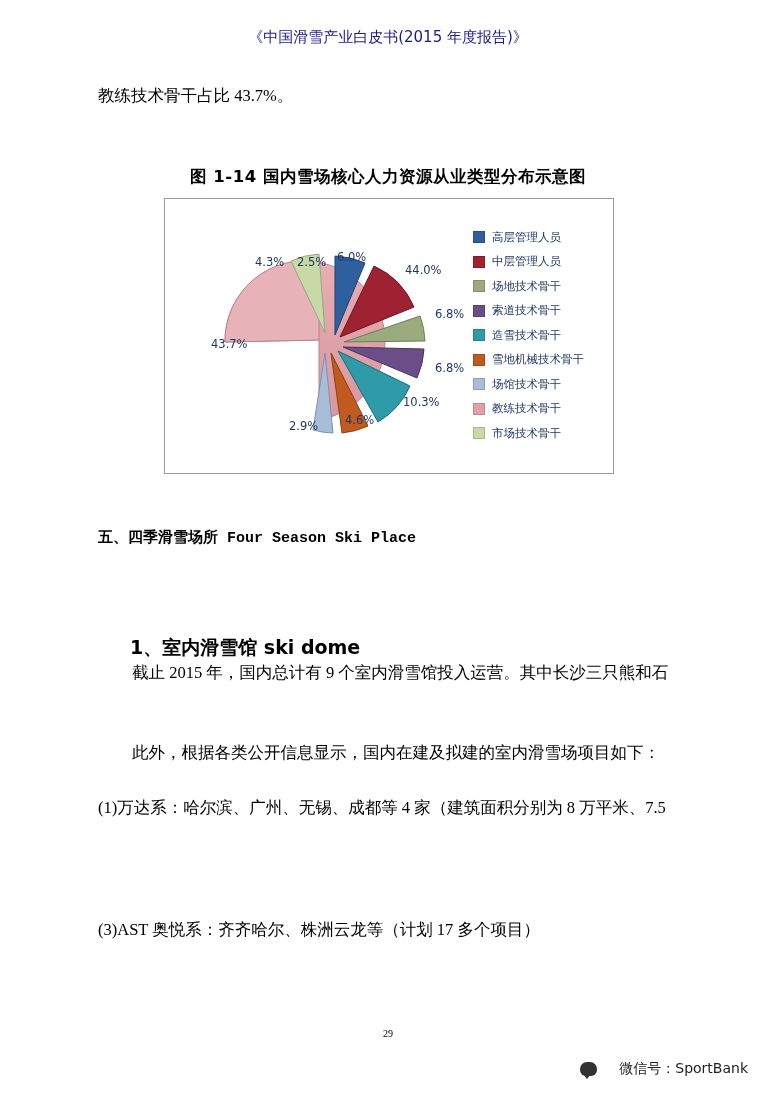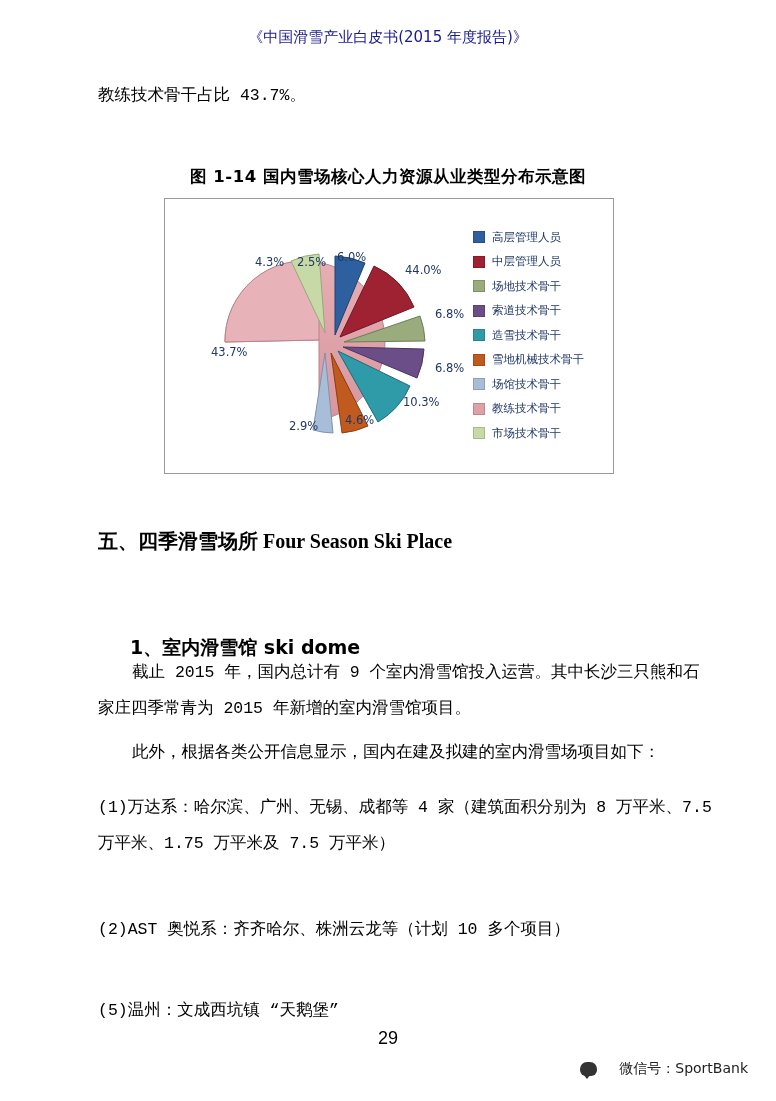--- a/index.html
+++ b/index.html
@@ -22,21 +22,21 @@
     font-size:15px;
     color:#1a1a8c;
     font-family:"DejaVu Sans",sans-serif;
   }
   .body-text{
     position:absolute;
     left:98px;width:580px;
     font-size:16.5px;
     line-height:1.75;
     color:#000;
-    font-family:Liberation Mono, monospace;
+    font-family:Liberation Serif, serif;
   }
   .para-line{
     font-size:16.5px;
     line-height:36px;
     white-space:nowrap;
   }
   .indent{padding-left:34px;}
 
   
   .fig-title{
@@ -77,36 +77,36 @@
     font-size:11.5px;
     color:#1f3864;
     font-family:"DejaVu Sans",sans-serif;
     white-space:nowrap;
   }
   .pct.big{font-size:11.5px;}
 
   
   .h-section{
     position:absolute;left:98px;
-    font-size:20px;font-weight:bold;
-    font-family:Liberation Serif, serif;
+    font-size:15px;font-weight:bold;
+    font-family:Liberation Mono, monospace;
     white-space:nowrap;
   }
   .h-sub{
     position:absolute;left:130px;
     font-size:19px;font-weight:bold;
     font-family:"DejaVu Sans",sans-serif;
     white-space:nowrap;
     margin-top:20px;
   }
 
   .page-num{
     position:absolute;top:1028px;left:0;width:776px;
-    text-align:center;font-size:18px;
-    font-family:Liberation Sans, sans-serif;
+    text-align:center;font-size:10px;
+    font-family:Liberation Serif, serif;
   }
   .footer{
     position:absolute;top:1060px;right:28px;
     display:flex;align-items:center;gap:22px;
     font-size:14px;color:#222;
     font-family:"DejaVu Sans",sans-serif;
   }
   .wechat-icon{
     width:17px;height:14px;border-radius:7px 7px 6px 6px;
     background:#333;position:relative;display:inline-block;
@@ -167,21 +167,21 @@
 
       <div class="pct" style="left:76px;top:38px;">4.3%</div>
       <div class="pct" style="left:118px;top:38px;">2.5%</div>
       <div class="pct" style="left:158px;top:33px;">6.0%</div>
       <div class="pct" style="left:226px;top:46px;">44.0%</div>
       <div class="pct" style="left:256px;top:90px;">6.8%</div>
       <div class="pct" style="left:256px;top:144px;">6.8%</div>
       <div class="pct" style="left:224px;top:178px;">10.3%</div>
       <div class="pct" style="left:166px;top:196px;text-align:center;">4.6%</div>
       <div class="pct" style="left:110px;top:202px;">2.9%</div>
-      <div class="pct big" style="left:32px;top:128px;">43.7%</div>
+      <div class="pct big" style="left:32px;top:120px;">43.7%</div>
     </div>
 
     <div class="legend">
       <div class="legend-row">
         <span class="legend-swatch" style="background:#2e5f9e"></span>
         <span class="legend-label">高层管理人员</span>
       </div>
       <div class="legend-row">
         <span class="legend-swatch" style="background:#9e2232"></span>
         <span class="legend-label">中层管理人员</span>
@@ -215,41 +215,36 @@
         <span class="legend-label">市场技术骨干</span>
       </div>
     </div>
   </div>
 
   <div class="h-section" style="top:528px;">五、四季滑雪场所 Four Season Ski Place</div>
   <div class="h-sub" style="top:615px;">1、室内滑雪馆 ski dome</div>
 
   <div class="body-text" style="top:655px;">
     <div class="para-line indent">截止 2015 年，国内总计有 9 个室内滑雪馆投入运营。其中长沙三只熊和石</div>
-    <div class="para-line">家庄四季常青为 2015 年新增的室内滑雪馆项目。</div>
   </div>
 
   <div class="body-text" style="top:735px;">
     <div class="para-line indent">此外，根据各类公开信息显示，国内在建及拟建的室内滑雪场项目如下：</div>
   </div>
 
   <div class="body-text" style="top:790px;">
     <div class="para-line">(1)万达系：哈尔滨、广州、无锡、成都等 4 家（建筑面积分别为 8 万平米、7.5</div>
-    <div class="para-line">万平米、1.75 万平米及 7.5 万平米）</div>
   </div>
 
 
   <div class="body-text" style="top:912px;">
-    <div class="para-line">(2)AST 奥悦系：齐齐哈尔、株洲云龙等（计划 10 多个项目）</div>
-  </div>
-
-
-  <div class="body-text" style="top:993px;">
-    <div class="para-line">(5)温州：文成西坑镇 “天鹅堡”</div>
-  </div>
+    <div class="para-line">(3)AST 奥悦系：齐齐哈尔、株洲云龙等（计划 17 多个项目）</div>
+  </div>
+
+
 
   <div class="page-num">29</div>
 
   <div class="footer">
     <span class="wechat-icon"></span>
     <span>微信号：SportBank</span>
   </div>
 
 </div>
 

